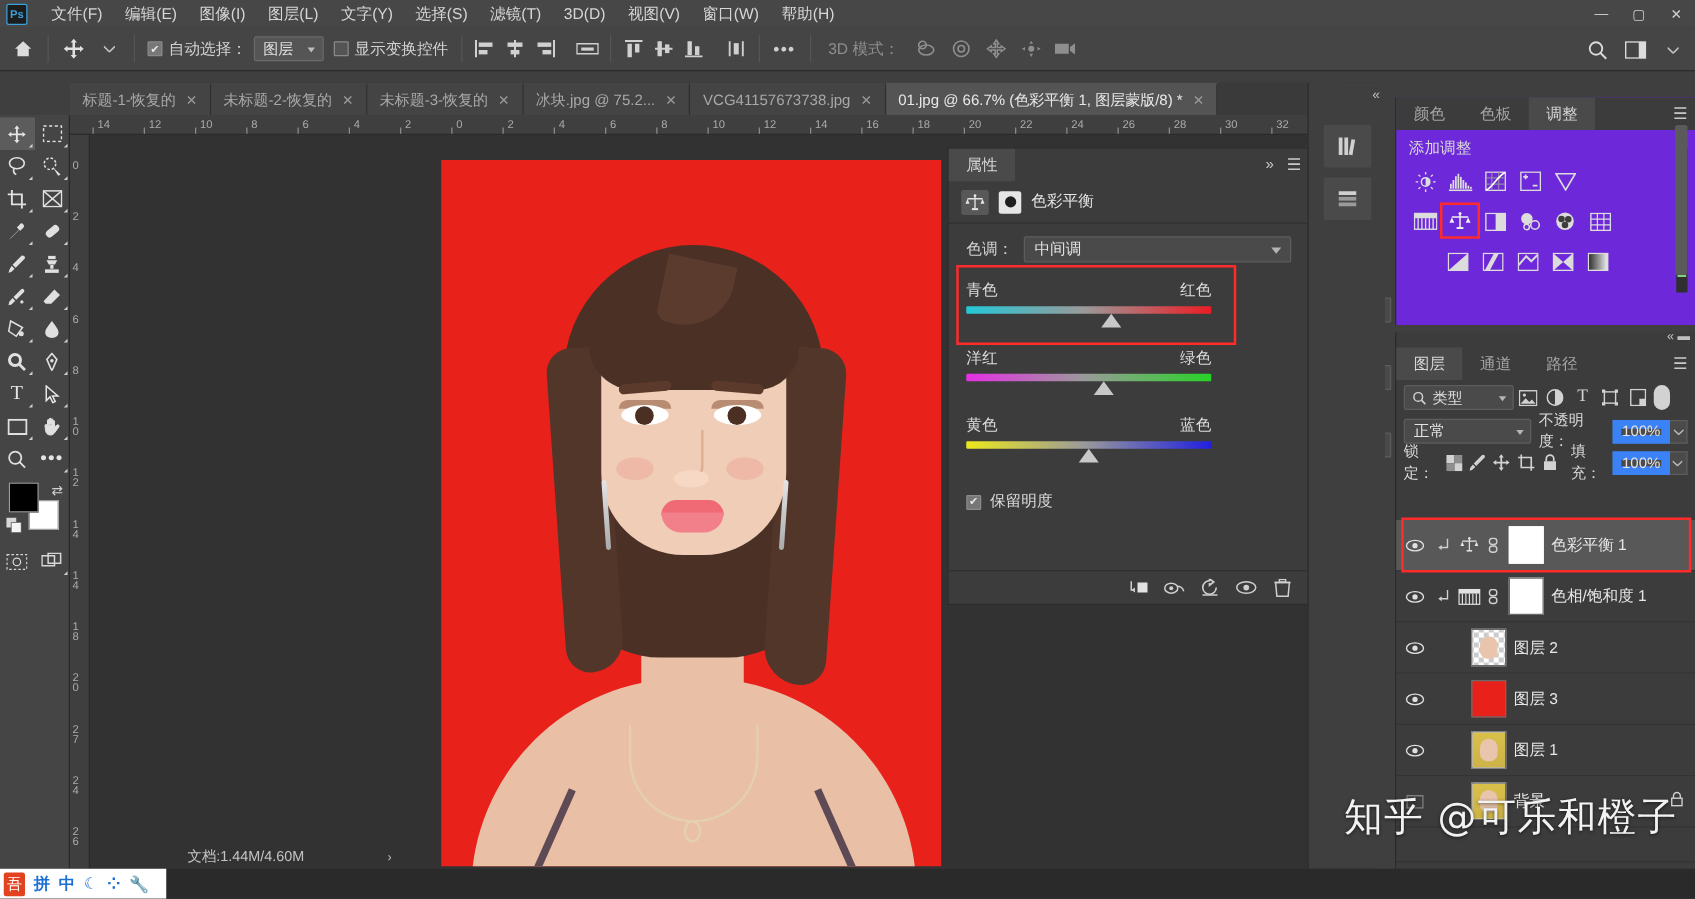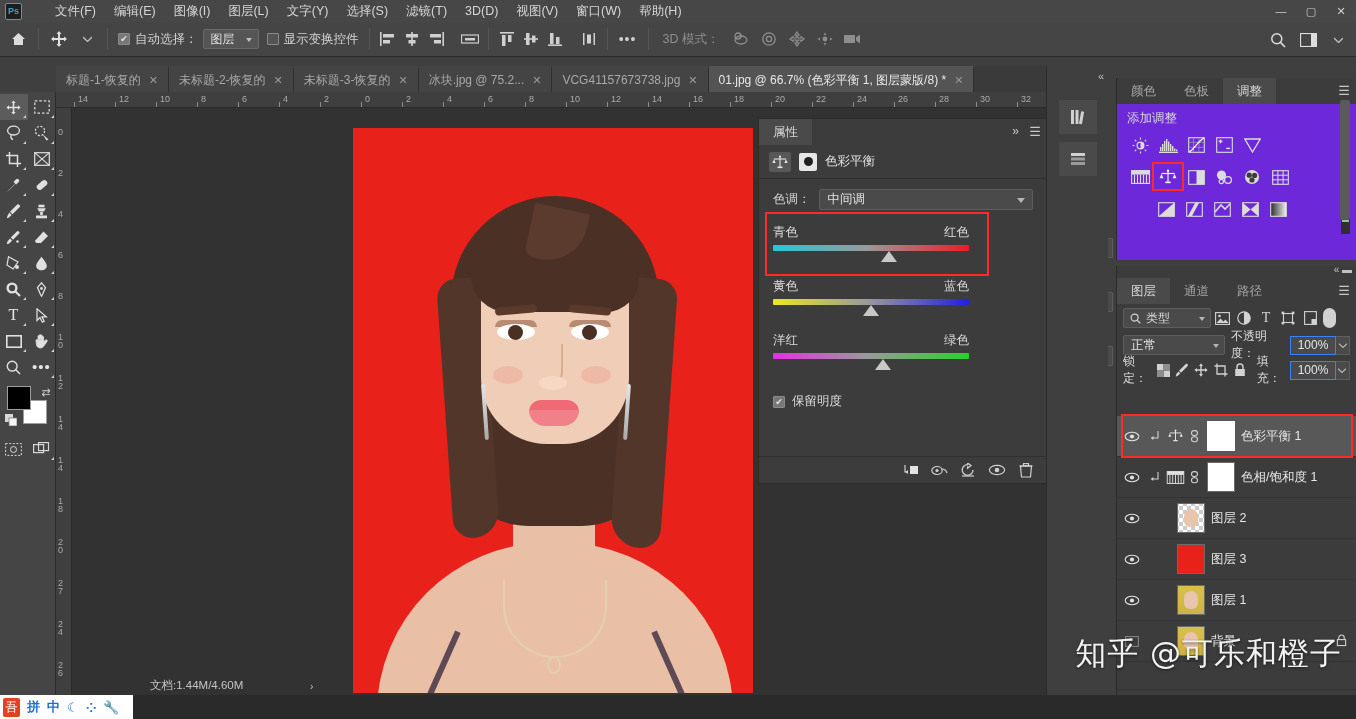--- a/index.html
+++ b/index.html
@@ -10,21 +10,21 @@
     -webkit-font-smoothing: antialiased;
   }
   .app { position:relative; width:1356px; height:719px; }
 
   
   .menubar {
     position:absolute; left:0; top:0; width:1356px; height:22px;
     background:#474747; display:flex; align-items:center;
   }
   .ps-logo {
-    width:17px; height:17px; margin-left:5px; margin-right:24px;
+    width:17px; height:17px; margin-left:5px; margin-right:10px;
     background:#1d1d1d; border:1px solid #3aa0d8; border-radius:2px;
     color:#3aa0d8; font-size:9px; font-weight:bold;
     display:flex; align-items:center; justify-content:center;
   }
   .menubar .mi {
     padding:2px 9px; color:#d6d6d6; font-size:12.5px; line-height:16px;
     white-space:nowrap;
   }
   .win-btns { position:absolute; right:0; top:0; height:22px; display:flex; }
   .win-btn { width:30px; height:22px; display:flex; align-items:center; justify-content:center; color:#d0d0d0; font-size:11px; }
@@ -242,21 +242,21 @@
     border-left:3.5px solid transparent; border-right:3.5px solid transparent; border-top:4px solid #b5b5b5;}
   .filter-ico { width:22px; height:22px; display:flex; align-items:center; justify-content:center; color:#d2d2d2;}
   .toggle-pill { width:13px;height:20px; border-radius:7px; background:#d2d2d2; margin-left:2px;}
   .blend-row { display:flex; align-items:center; gap:6px; padding:2px 6px; height:26px; font-size:12px; color:#dcdcdc;}
   .blend-sel {
     background:#4a4a4a; border:1px solid #5d5d5d; border-radius:2px; height:20px; width:112px;
     padding:0 16px 0 7px; display:flex; align-items:center; font-size:12.5px; color:#e2e2e2; position:relative;
   }
   .blend-sel::after{ content:""; position:absolute; right:5px; top:8px;
     border-left:3.5px solid transparent; border-right:3.5px solid transparent; border-top:4px solid #b5b5b5;}
-  .numfield { background:#4a4a4a; border:1px solid #3b82f6; height:19px; min-width:46px;
+  .numfield { background:#4a4a4a; border:7px solid #3b82f6; height:19px; min-width:46px;
     display:flex;align-items:center;justify-content:center; font-size:12px; color:#e4e4e4;}
   .mini-caret { width:14px;height:19px; background:#4a4a4a; border:1px solid #5d5d5d; border-left:none;
     display:flex;align-items:center;justify-content:center;}
   .lock-row { display:flex; align-items:center; gap:5px; padding:2px 6px; height:24px; font-size:12px; color:#dcdcdc;}
   .lock-ico { width:18px;height:18px; display:flex;align-items:center;justify-content:center; color:#d2d2d2;}
 
   .layer-list { position:absolute; left:0; top:150px; width:240px; height:262px; }
   .layer {
     display:flex; align-items:center; height:41px; border-bottom:1px solid #333;
     background:#3c3c3c; padding-left:0;
@@ -832,40 +832,40 @@
           </div>
           <div class="strack">
             <div class="sbar bar-cr"></div>
             <div class="sthumb" style="left:calc(59% - 8px);"></div>
           </div>
           <div class="snum">+18</div>
         </div>
 
         <div class="srow">
           <div class="slabels">
+            <span>洋红</span>
+            <span>绿色</span>
+          </div>
+          <div class="strack">
+            <div class="sbar bar-mg"></div>
+            <div class="sthumb" style="left:calc(56% - 8px);"></div>
+          </div>
+          <div class="snum">+12</div>
+        </div>
+
+        <div class="srow">
+          <div class="slabels">
             <span>黄色</span>
             <span>蓝色</span>
           </div>
           <div class="strack">
             <div class="sbar bar-yb"></div>
             <div class="sthumb" style="left:calc(50% - 8px);"></div>
           </div>
           <div class="snum">0</div>
-        </div>
-
-        <div class="srow">
-          <div class="slabels">
-            <span>洋红</span>
-            <span>绿色</span>
-          </div>
-          <div class="strack">
-            <div class="sbar bar-mg"></div>
-            <div class="sthumb" style="left:calc(56% - 8px);"></div>
-          </div>
-          <div class="snum">+12</div>
         </div>
       </div>
 
       <div class="preserve">
         <span class="chk on">✔</span>
         <span>保留明度</span>
       </div>
     </div>
 
     <div class="props-foot">

